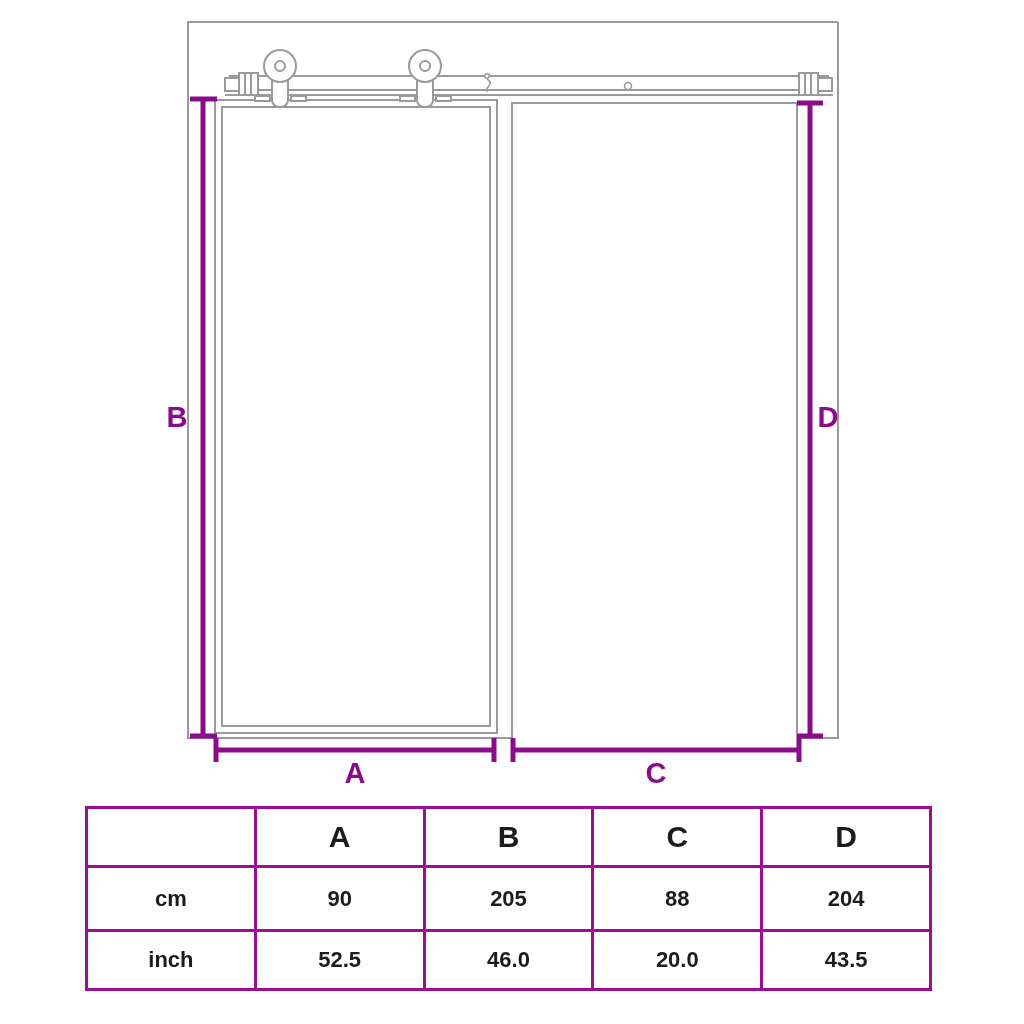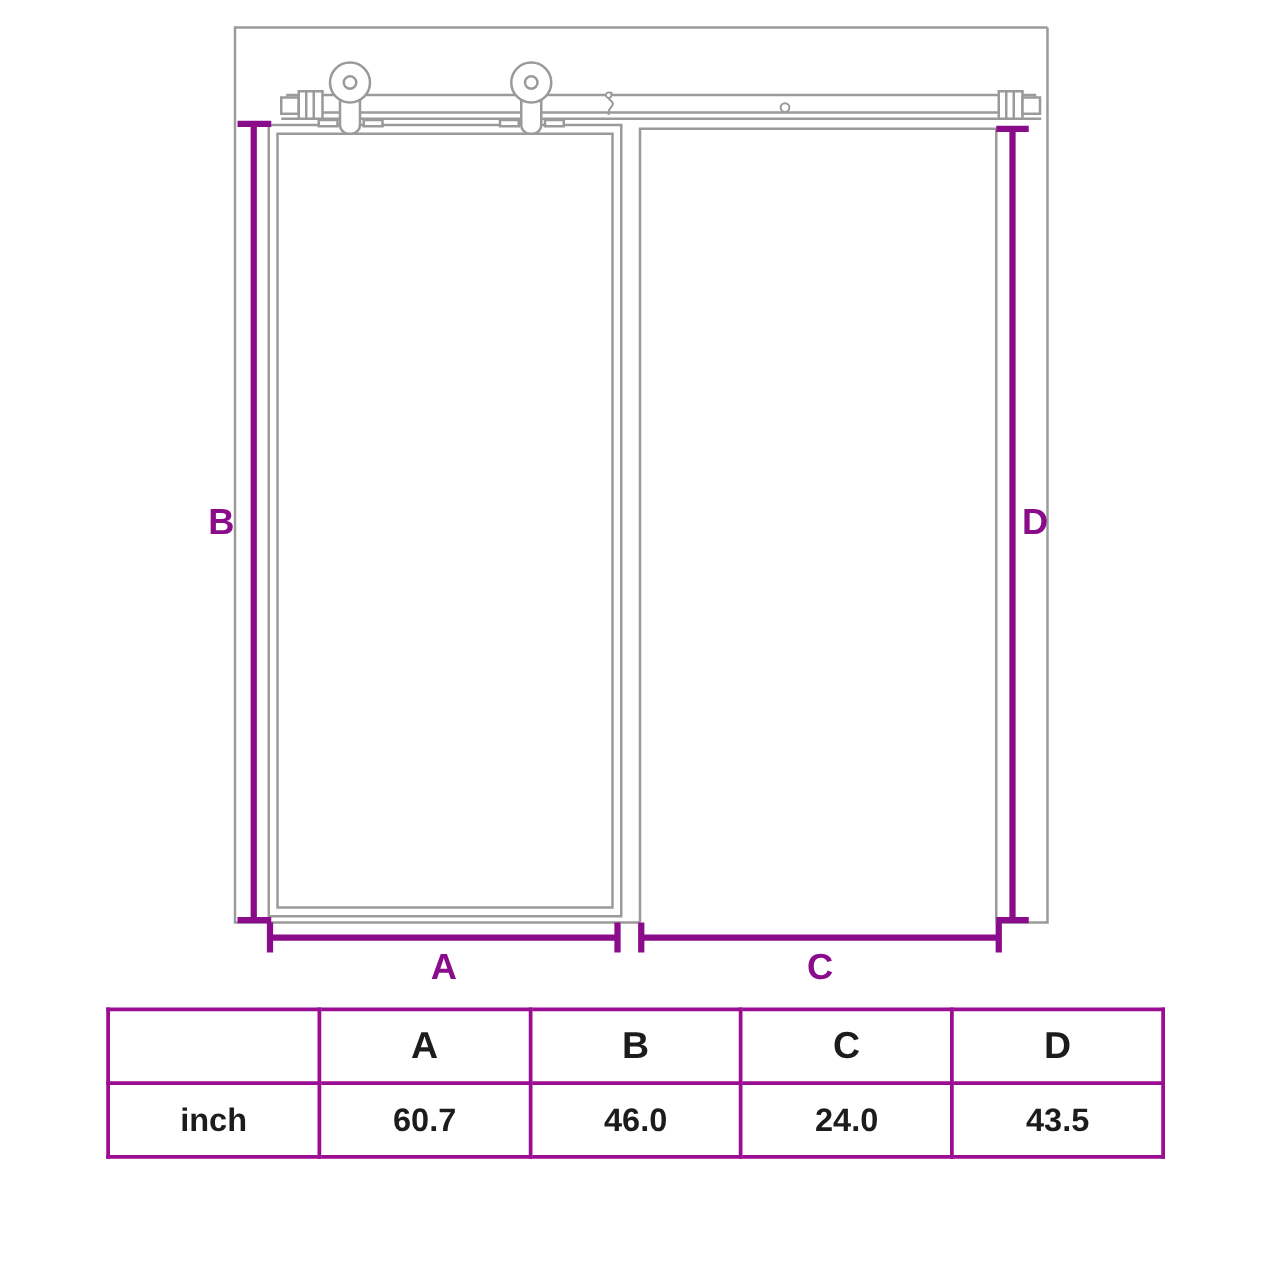--- a/index.html
+++ b/index.html
@@ -56,21 +56,21 @@
     border: 3px solid #9b0e93;
     background: #ffffff;
     text-align: center;
     vertical-align: middle;
     color: #1c1c1c;
     font-weight: bold;
     font-family: "Liberation Sans", sans-serif;
   }
   .dim-table tr.hdr-row td    { height: 54px; font-size: 30px; }
   .dim-table tr.cm-row td     { height: 59px; font-size: 22px; }
-  .dim-table tr.inch-row td   { height: 54px; font-size: 26px; }
+  .dim-table tr.inch-row td   { height: 54px; font-size: 22px; }
   .dim-table td.rowlabel      { font-size: 26px; }
 </style>
 </head>
 <body>
 
 <div class="canvas">
 
   <svg class="diagram-svg" viewBox="0 0 1024 800">
 
     <path class="drawline" d="M838,22 H188 V738 H512 M838,22 V738 H797"></path>
@@ -153,23 +153,30 @@
 
   <table class="dim-table">
     <tbody>
         <tr class="hdr-row">
       <td></td>
       <td>A</td>
       <td>B</td>
       <td>C</td>
       <td>D</td>
     </tr>
+    <tr class="cm-row">
+      <td class="rowlabel">cm</td>
+      <td>90</td>
+      <td>205</td>
+      <td>88</td>
+      <td>204</td>
+    </tr>
     <tr class="inch-row">
       <td class="rowlabel">inch</td>
-      <td>60.7</td>
+      <td>52.5</td>
       <td>46.0</td>
-      <td>24.0</td>
+      <td>20.0</td>
       <td>43.5</td>
     </tr>
   </tbody>
     </table>
 
 </div>
 
 </body></html>

